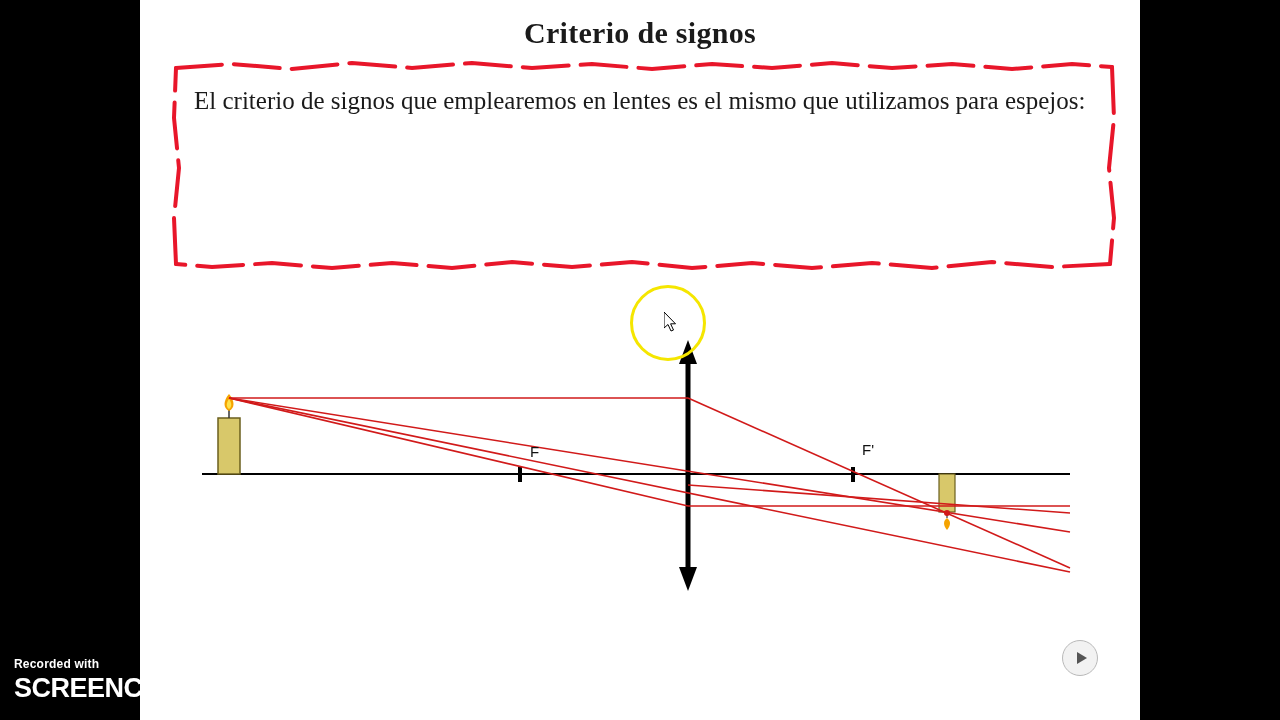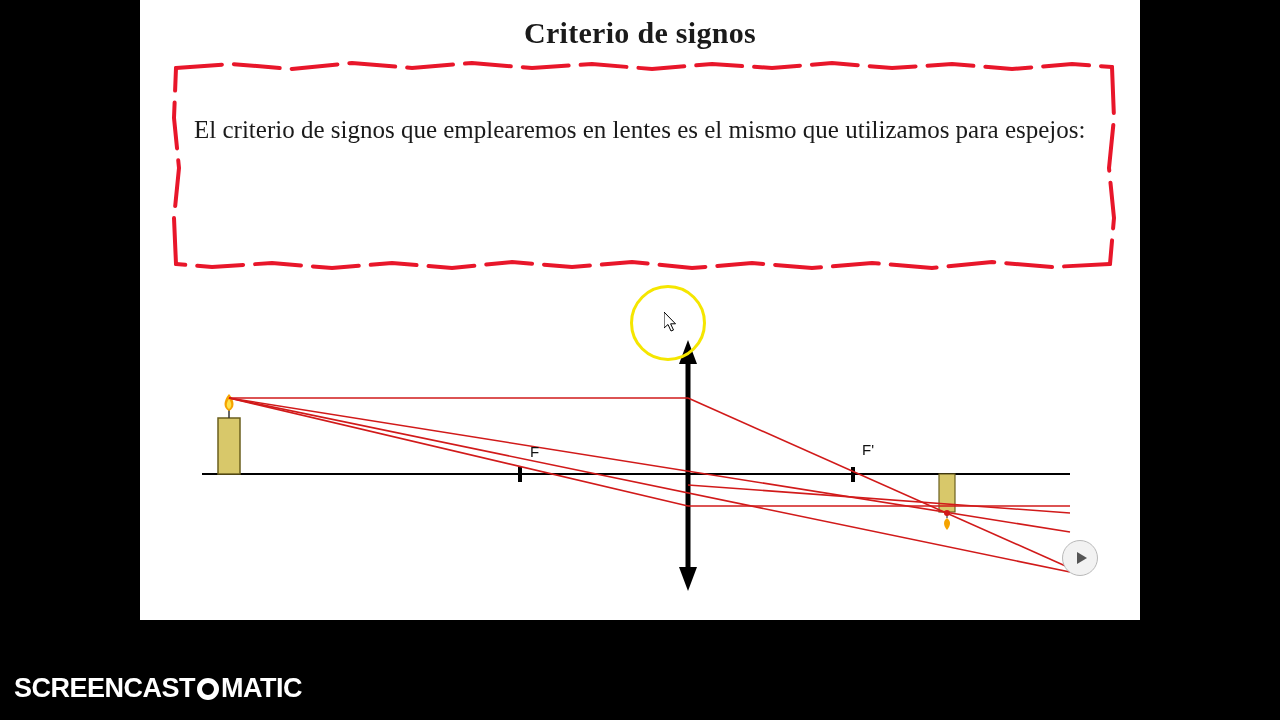--- a/index.html
+++ b/index.html
@@ -18,21 +18,21 @@
     width: 1280px;
     height: 720px;
     background: #000000;
   }
   
   #slide {
     position: absolute;
     left: 140px;
     top: 0;
     width: 1000px;
-    height: 620px;
+    height: 720px;
     background: #ffffff;
   }
   
   #title {
     position: absolute;
     left: 0;
     top: 16px;
     width: 1000px;
     text-align: center;
     font-family: "Liberation Serif", serif;
@@ -53,21 +53,20 @@
     position: absolute;
     left: 0;
     top: 0;
   }
   #boxtext {
     position: absolute;
     left: 22px;
     top: 24px;
     width: 900px;
     color: #1a1a1a;
-    margin-top: 29px;
   }
   #para1 {
     font-size: 25px;
     line-height: 38px;
     text-align: justify;
     text-align-last: left;
     font-family: "Liberation Serif", serif;
   }
   #para2 {
     margin-top: 30px;
@@ -238,20 +237,21 @@
       <polygon points="0,0 0,16 4,12.5 7,19 9.5,18 6.6,11.8 11.5,11.8" fill="#ffffff" stroke="#000000" stroke-width="1"></polygon>
     </svg>
 
     <div id="playbtn">
       <div class="tri"></div>
     </div>
 
   </div>
 
   <div id="watermark">
+    <div id="wm-small">Recorded with</div>
     <div id="wm-big">
       <span>SCREENCAST</span>
       <span class="o-ring"></span>
       <span>MATIC</span>
     </div>
   </div>
 
 </div>
 
 </body></html>

